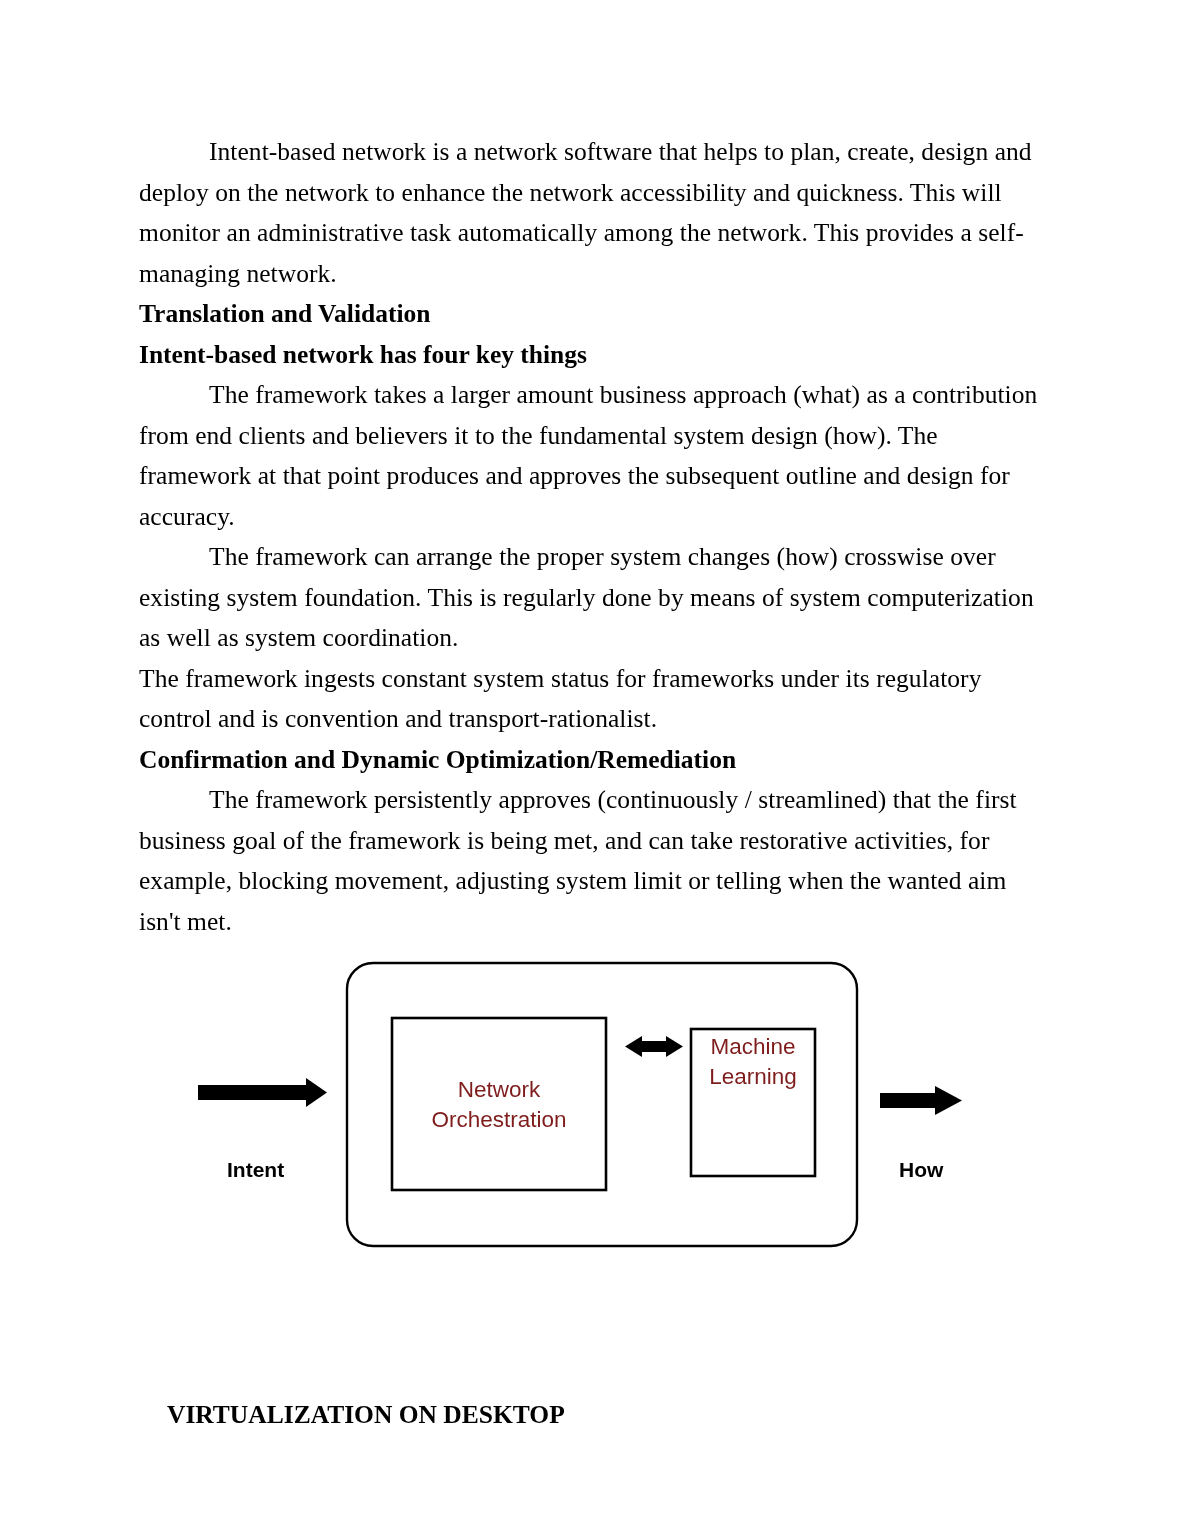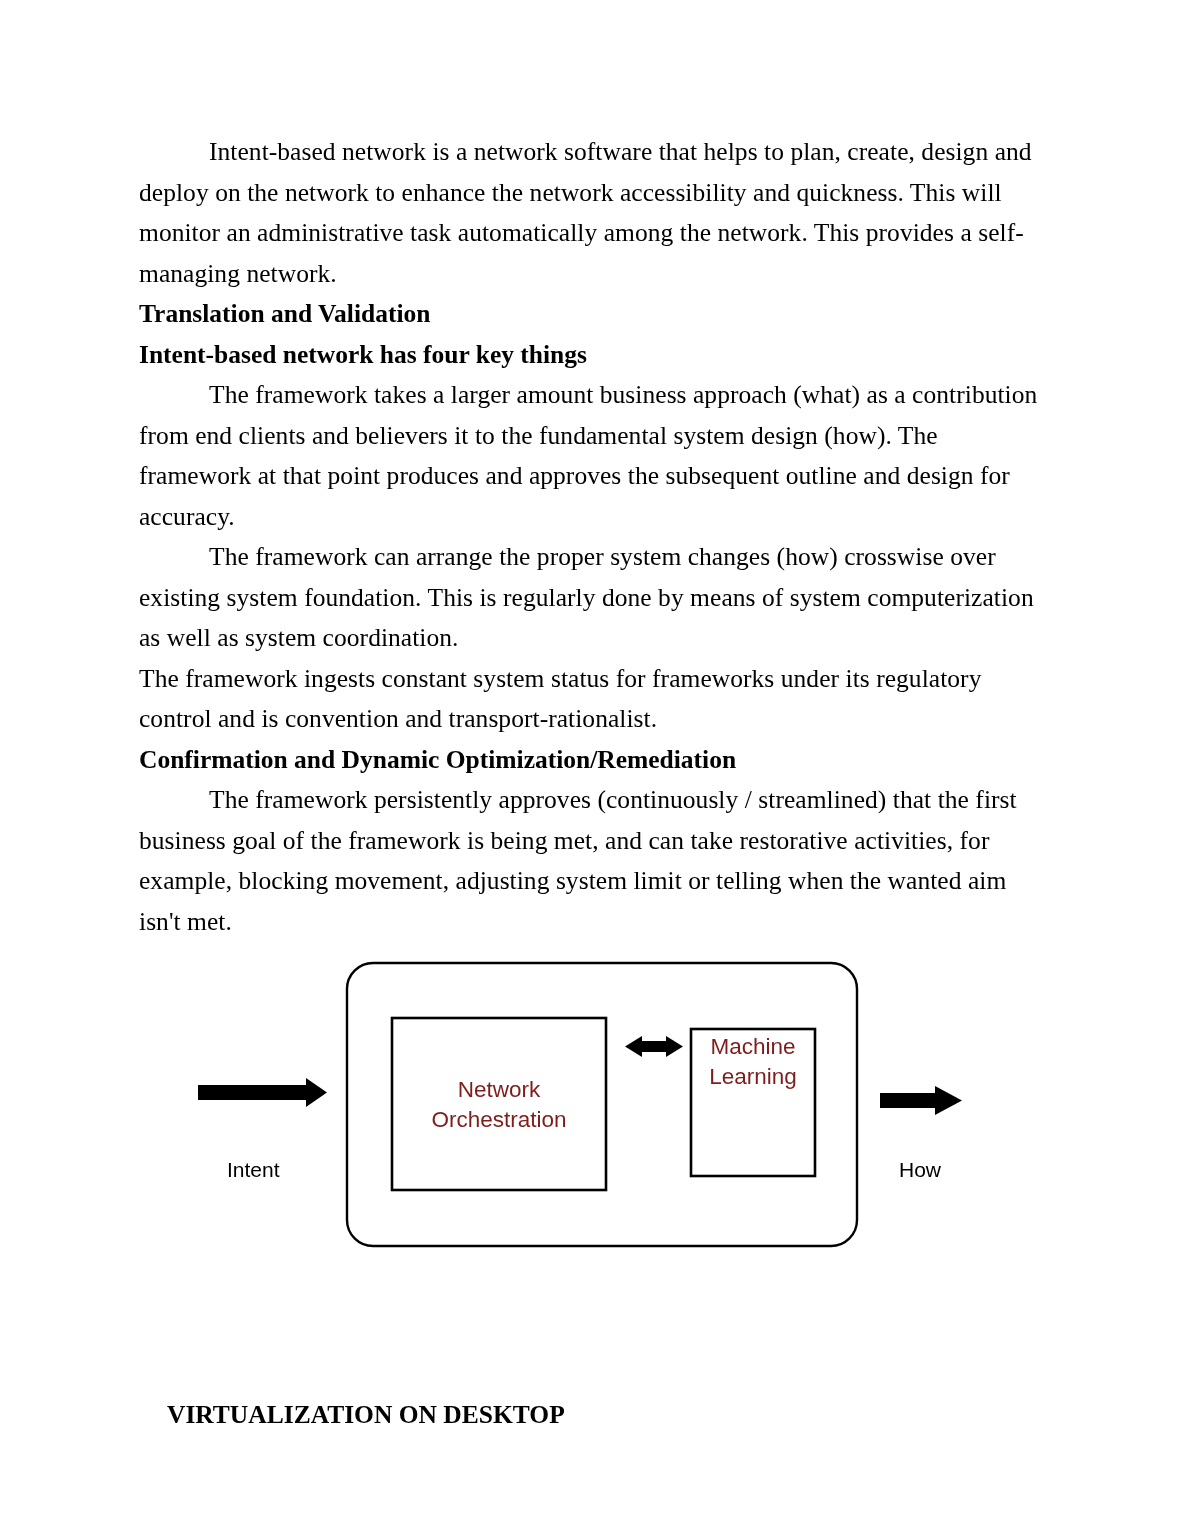--- a/index.html
+++ b/index.html
@@ -51,21 +51,21 @@
     left: 0;
     top: 930px;
     width: 1190px;
     height: 340px;
   }
   .figure svg { display: block; }
 
   .dg-label {
     position: absolute;
     font-family: "Liberation Sans", "DejaVu Sans", sans-serif;
-    font-weight: normal;
+    font-weight: bold;
     font-size: 21px;
     color: #000;
     white-space: nowrap;
   }
   .dg-boxtext {
     position: absolute;
     font-family: "Liberation Sans", "DejaVu Sans", sans-serif;
     font-weight: normal;
     font-size: 22.5px;
     line-height: 30px;

